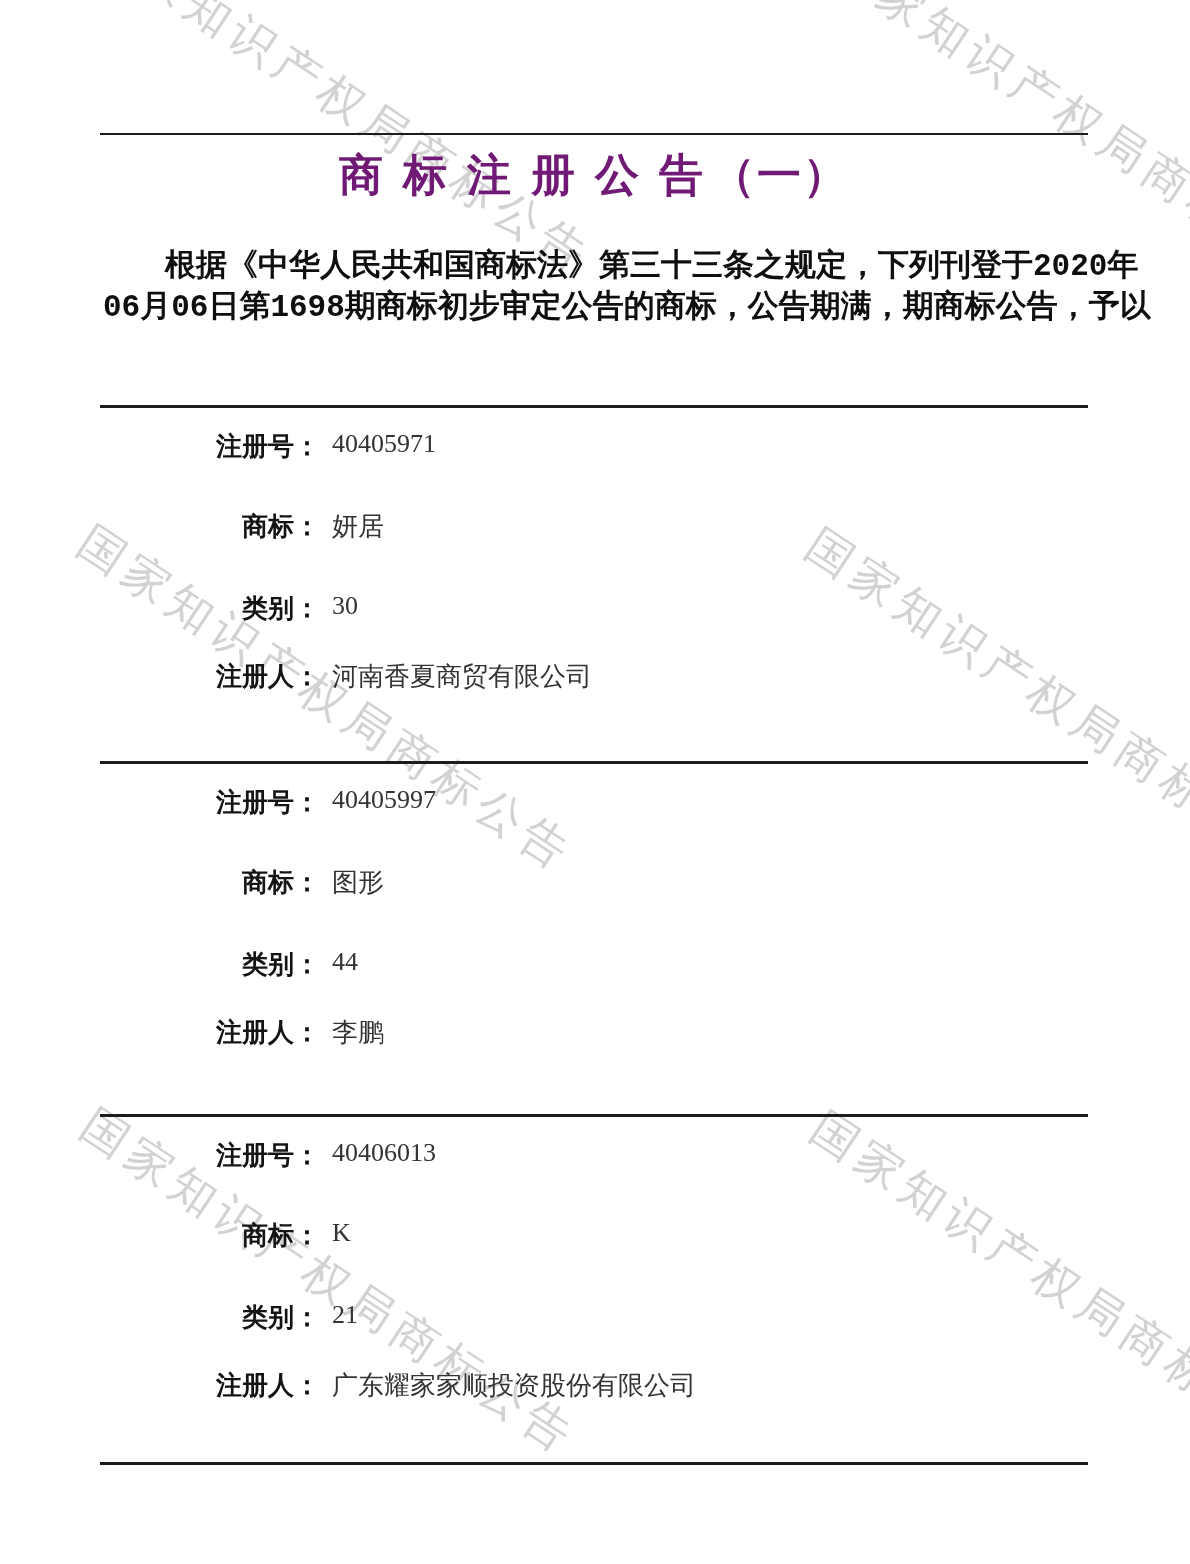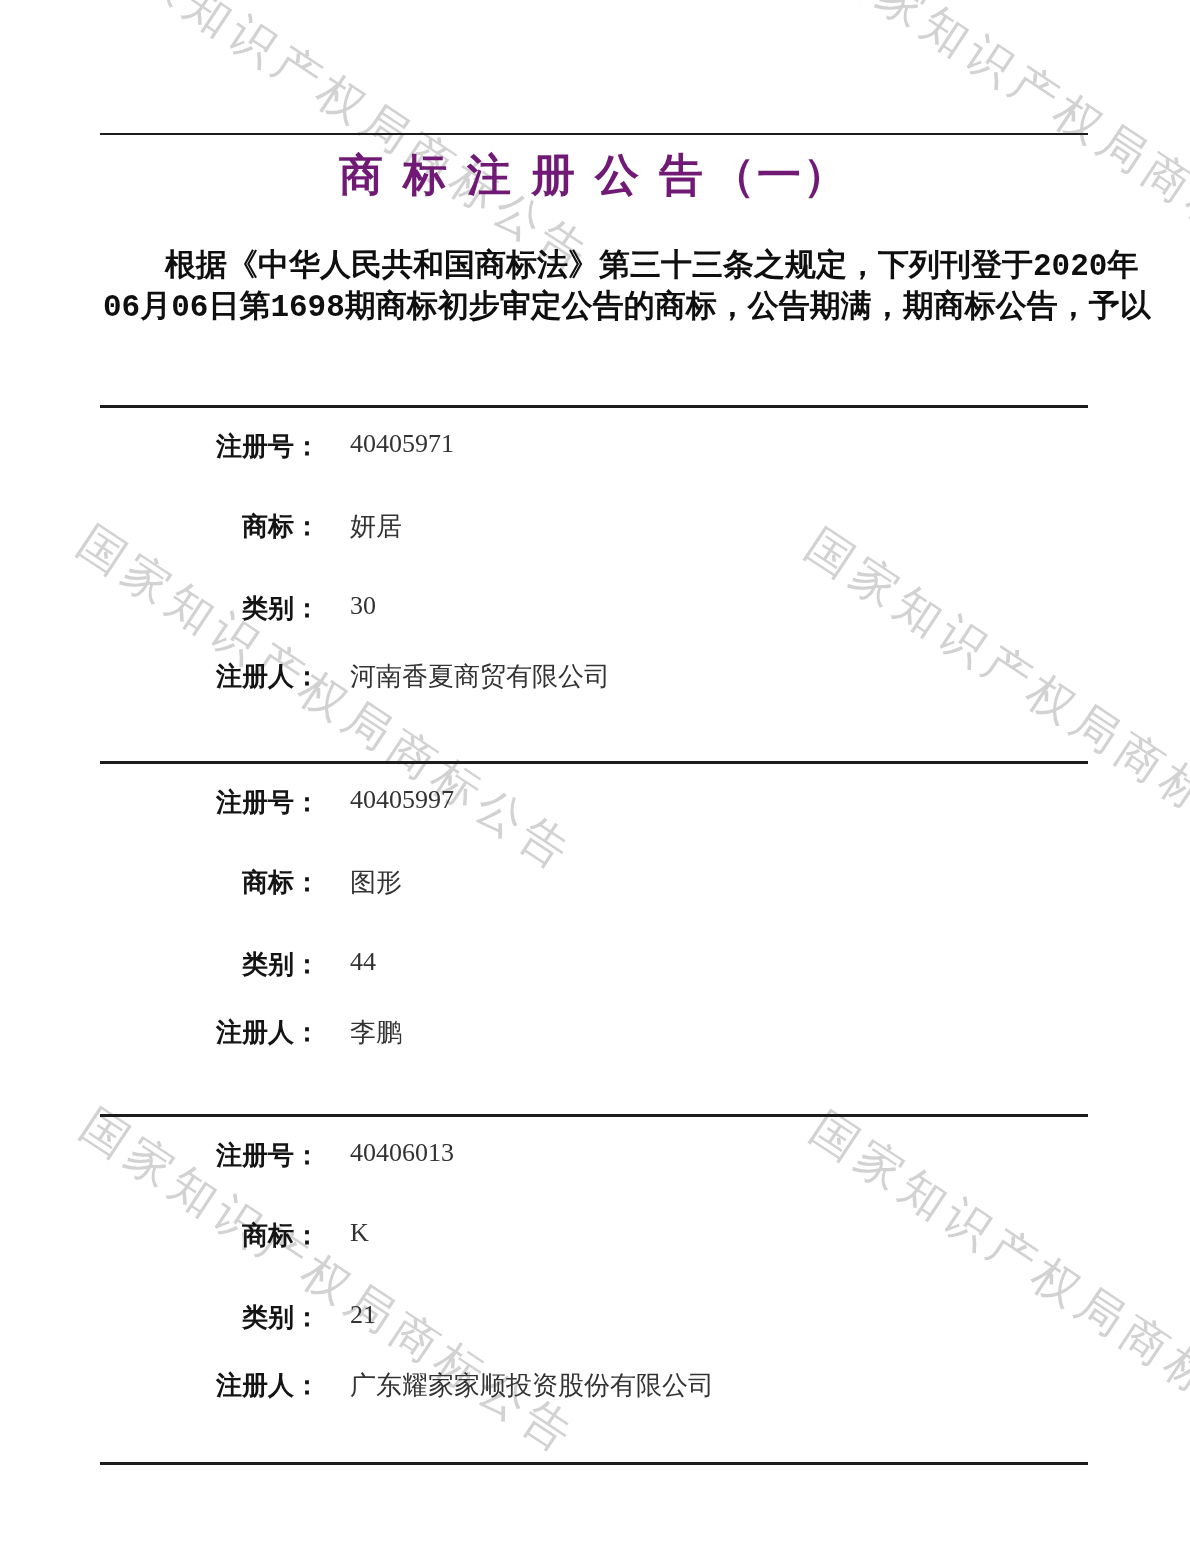--- a/index.html
+++ b/index.html
@@ -46,21 +46,21 @@
   .intro-2{top:285px;}
   .intro-3{top:326px;}
   .entry{position:absolute;left:100px;width:988px;height:350px;z-index:1;}
   .row{position:absolute;left:0;width:100%;height:32px;}
   .row-1{top:24px;} .row-2{top:104px;} .row-3{top:186px;} .row-4{top:254px;}
   .lbl{
     display:inline-block;width:220px;text-align:right;
     font-size:26px;font-weight:bold;color:#141414;white-space:nowrap;
   }
   .val{
-    position:absolute;left:250px;top:0;
+    position:absolute;left:232px;top:0;
     font-size:26px;color:#333333;white-space:nowrap;
   }
 </style>
 </head>
 <body>
 
 <div class="page">
 
   <div>
     <div class="wm" style="left: 118px; top: -85px; color: rgb(210, 210, 210);">国家知识产权局商标公告</div>

